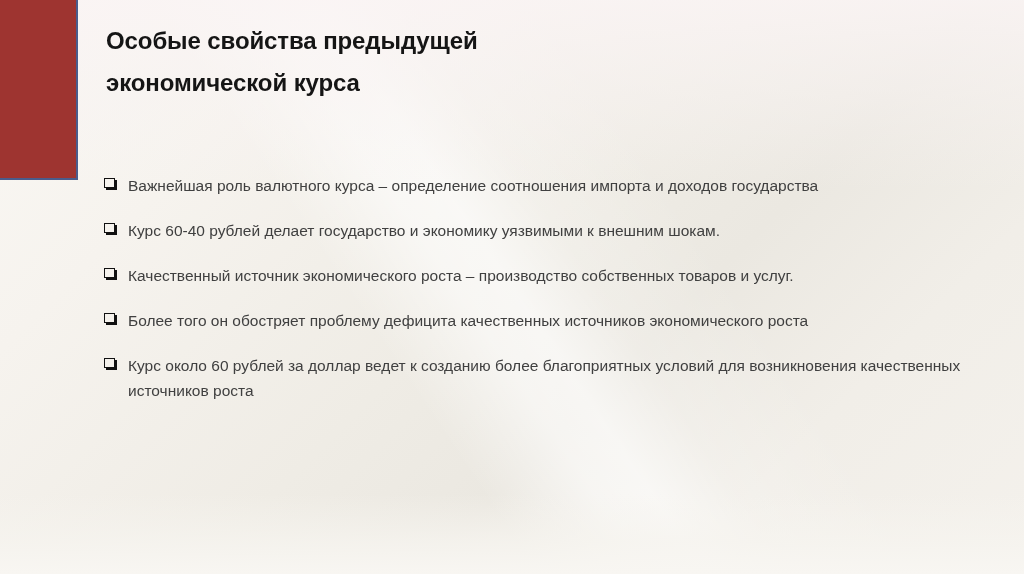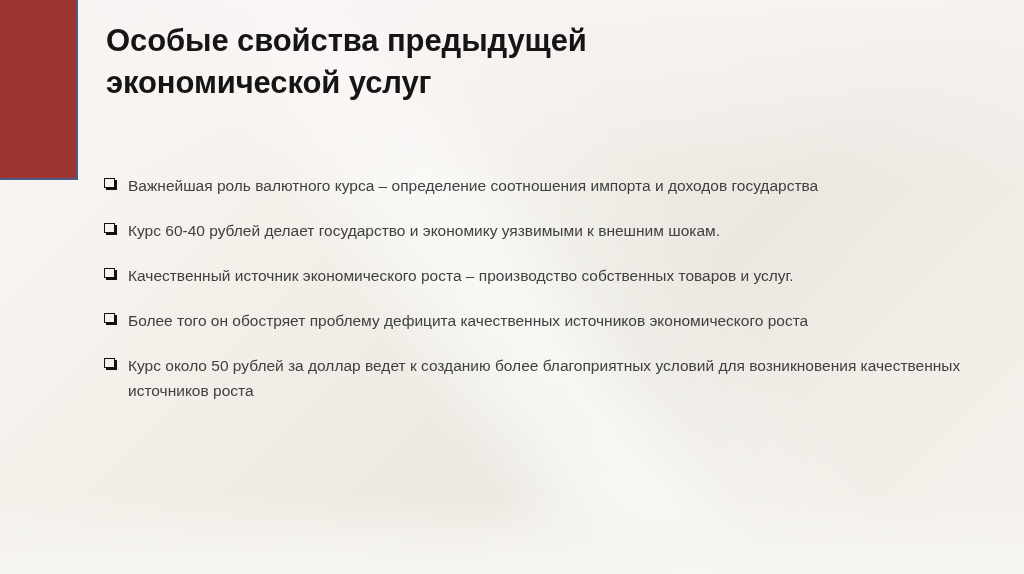--- a/index.html
+++ b/index.html
@@ -82,21 +82,21 @@
     border-bottom: 2px solid #4a5c8c;
     box-sizing: border-box;
   }
 
   
   .title {
     position: absolute;
     left: 106px;
     top: 20px;
     width: 700px;
-    font-size: 31px;
+    font-size: 24px;
     font-weight: bold;
     line-height: 42px;
     color: #151515;
     letter-spacing: -0.1px;
   }
   .title .tline { display: block; }
 
   
   .bullets {
     position: absolute;
@@ -148,21 +148,21 @@
 
   <div class="bg-base"></div>
   <div class="bg-sheen"></div>
   <div class="bg-topwash"></div>
   <div class="bg-bottomfade"></div>
 
   <div class="accent-block"></div>
 
   <div class="title">
     <span class="tline">Особые свойства предыдущей</span>
-    <span class="tline">экономической услуг</span>
+    <span class="tline">экономической курса</span>
   </div>
 
   <div class="bullets">
 
     <div class="bullet-item">
       <span class="bullet-mark"></span>
       <span class="bullet-text">Важнейшая роль валютного курса – определение соотношения импорта и доходов государства</span>
     </div>
 
     <div class="bullet-item">
@@ -175,18 +175,18 @@
       <span class="bullet-text">Качественный источник экономического роста – производство собственных товаров и услуг.</span>
     </div>
 
     <div class="bullet-item">
       <span class="bullet-mark"></span>
       <span class="bullet-text">Более того он обостряет проблему дефицита качественных источников экономического роста</span>
     </div>
 
     <div class="bullet-item">
       <span class="bullet-mark"></span>
-      <span class="bullet-text">Курс около 50 рублей за доллар ведет к созданию более благоприятных условий для возникновения качественных источников роста</span>
+      <span class="bullet-text">Курс около 60 рублей за доллар ведет к созданию более благоприятных условий для возникновения качественных источников роста</span>
     </div>
 
   </div>
 
 </div>
 
 </body></html>

